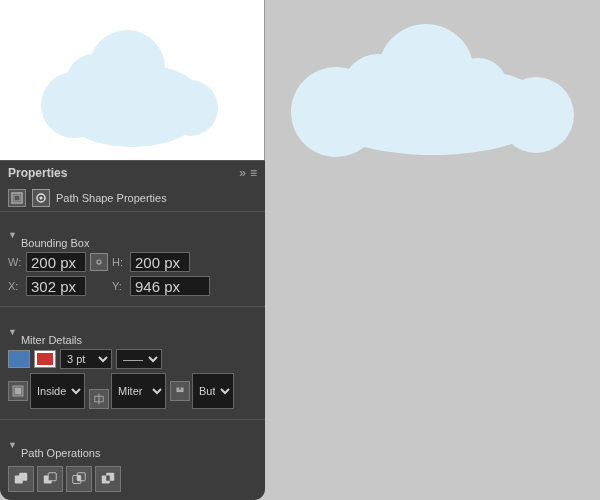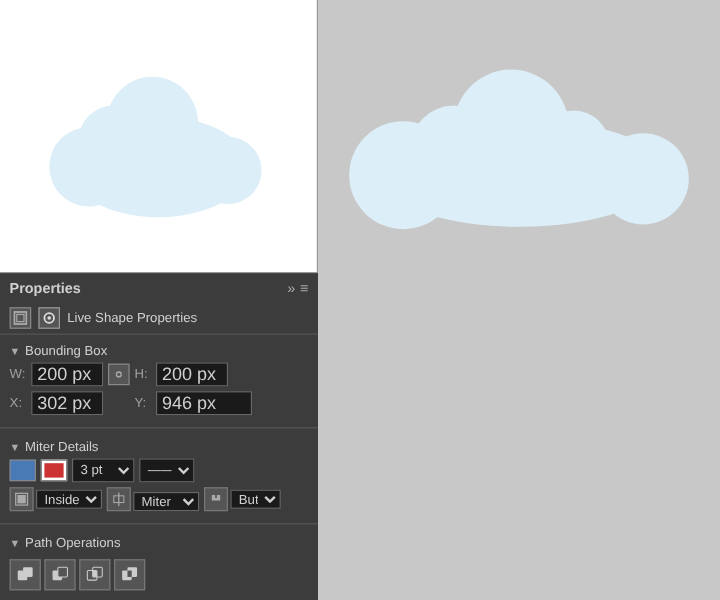--- a/index.html
+++ b/index.html
@@ -39,20 +39,21 @@
       justify-content: center;
     }
 
     
     .properties-panel {
       width: 265px;
       background: #3c3c3c;
       color: #d0d0d0;
       font-size: 11px;
       flex-shrink: 0;
+      border-radius: 11px;
     }
 
     .panel-header {
       display: flex;
       align-items: center;
       justify-content: space-between;
       padding: 5px 8px;
       background: #3c3c3c;
       border-top: 1px solid #555;
     }
@@ -116,20 +117,21 @@
     }
 
     .section-arrow {
       font-size: 9px;
       color: #aaa;
     }
 
     .section-title {
       font-weight: normal;
       color: #d0d0d0;
+      margin-top: 17px;
     }
 
     
     .input-row {
       display: flex;
       align-items: center;
       gap: 4px;
       margin-bottom: 4px;
     }
 
@@ -225,21 +227,21 @@
       gap: 4px;
       margin-bottom: 4px;
     }
 
     .align-select {
       background: #1a1a1a;
       border: 1px solid #666;
       color: #d0d0d0;
       font-size: 11px;
       padding: 1px 2px;
-      height: 16px;
+      height: 36px;
       width: 55px;
       cursor: pointer;
     }
 
     
     .path-ops-row {
       display: flex;
       align-items: center;
       gap: 3px;
       padding: 4px 0;
@@ -331,21 +333,21 @@
         <rect x="1" y="1" width="10" height="10" fill="none" stroke="#aaa" stroke-width="1.5"></rect>
         <rect x="3" y="3" width="6" height="6" fill="none" stroke="#aaa" stroke-width="1"></rect>
       </svg>
     </div>
     <div class="tab-icon" style="background:#555; border-color:#999;">
       <svg width="12" height="12" viewBox="0 0 12 12">
         <circle cx="6" cy="6" r="4" fill="none" stroke="#ddd" stroke-width="1.5"></circle>
         <circle cx="6" cy="6" r="1.5" fill="#ddd"></circle>
       </svg>
     </div>
-    <span class="tab-label">Live Shape Properties</span>
+    <span class="tab-label">Path Shape Properties</span>
   </div>
 
   <div class="section">
     <div class="section-header">
       <span class="section-arrow">▼</span>
       <span class="section-title">Bounding Box</span>
     </div>
 
     <div class="input-row">
       <span class="input-label">W:</span>

